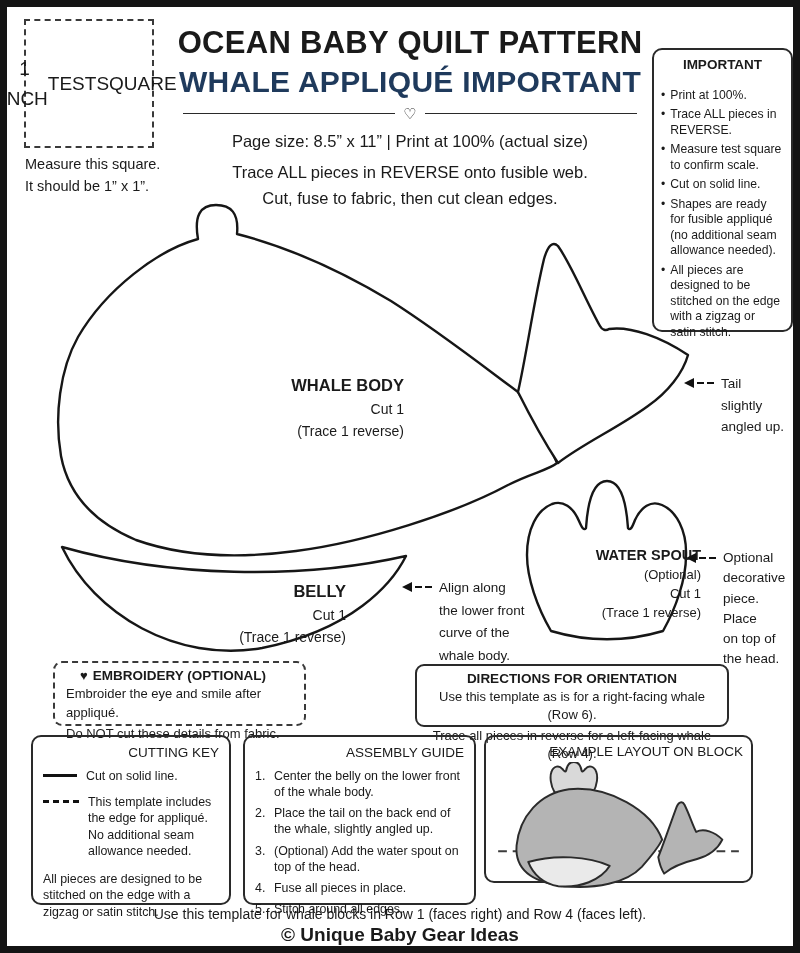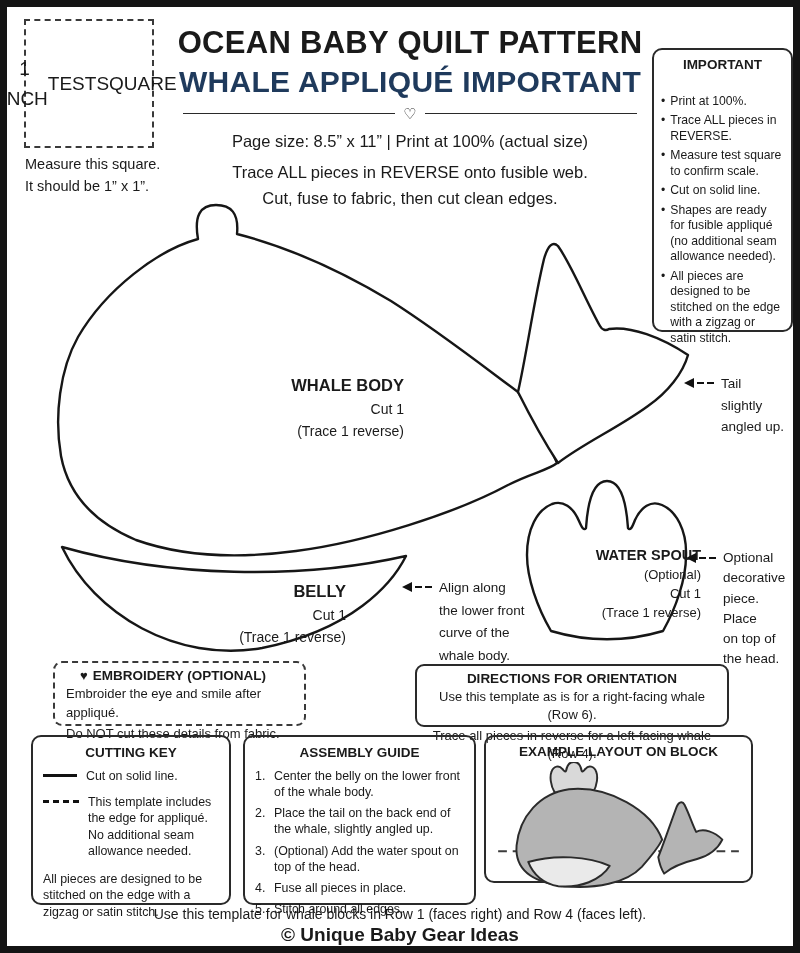--- a/index.html
+++ b/index.html
@@ -34,21 +34,21 @@
   .pagesize{font-size:16.5px;margin-top:11px;}
   .instr{font-size:16.5px;margin-top:12px;}
   .instr2{font-size:16.5px;margin-top:7px;}
 
   
   .important-box{
     left:645px;top:41px;width:141px;height:284px;
     border:2px solid #2a2a2a;border-radius:10px;
     box-sizing:border-box;padding:7px 7px 4px 7px;
   }
-  .important-box .bx-title{text-align:center;font-weight:800;font-size:13.5px;margin-bottom:22px;}
+  .important-box .bx-title{text-align:center;font-weight:800;font-size:13.5px;margin-bottom:16px;}
   .imp-item{display:flex;gap:5px;font-size:12.2px;line-height:1.27;margin-bottom:4px;}
   .imp-item::before{content:"•";font-size:12.2px;line-height:1.27;}
 
   
   .pattern-svg{left:-7px;top:-7px;width:800px;height:953px;pointer-events:none;}
 
   
   .piece-label{text-align:right;}
   .piece-label .nm{font-weight:800;font-size:16.5px;}
   .piece-label .sub{font-size:14px;margin-top:6px;}
@@ -87,21 +87,21 @@
     box-sizing:border-box;padding:5px 8px;text-align:center;
   }
   .orientation-box .bx-title{font-weight:800;font-size:13.5px;}
   .orientation-box .ln{font-size:13px;line-height:1.42;margin-top:2px;}
 
   
   .bottom-box{
     border:2px solid #2a2a2a;border-radius:10px;
     box-sizing:border-box;padding:8px 10px;
   }
-  .bottom-box .bx-title{text-align:center;font-weight:700;font-size:13.5px;margin-bottom:8px;}
+  .bottom-box .bx-title{text-align:right;font-weight:400;font-size:13.5px;margin-bottom:8px;}
   .cutting-box{left:24px;top:728px;width:200px;height:170px;}
   .key-row{display:flex;align-items:flex-start;gap:9px;margin-bottom:9px;}
   .key-row .swatch-solid{width:34px;border-top:3px solid #111;margin-top:6px;flex:none;}
   .key-row .swatch-dashed{width:36px;border-top:3px dashed #111;margin-top:6px;flex:none;}
   .key-row .key-label{font-size:12.4px;line-height:1.33;}
   .cutting-note{font-size:12.4px;line-height:1.33;margin-top:11px;}
 
   .assembly-box{left:236px;top:728px;width:233px;height:170px;}
   .step{display:flex;gap:5px;font-size:12.4px;line-height:1.3;margin-bottom:5px;}
   .step .num{flex:none;width:14px;}

